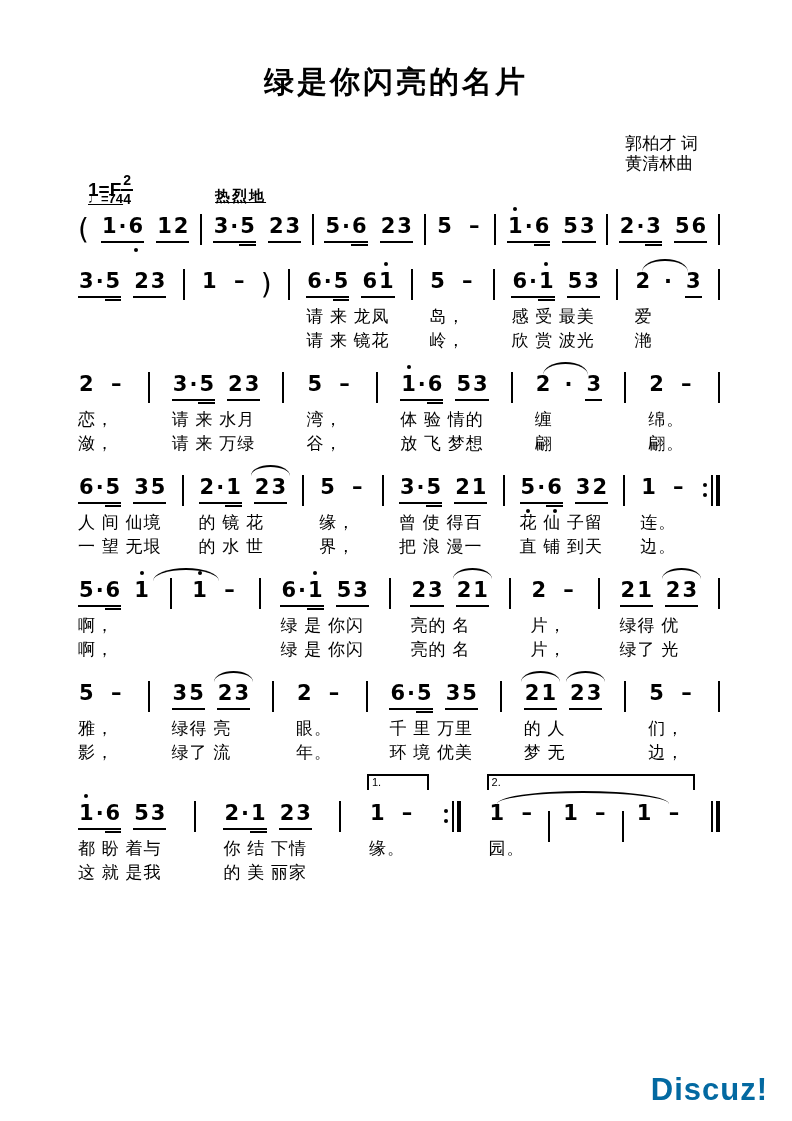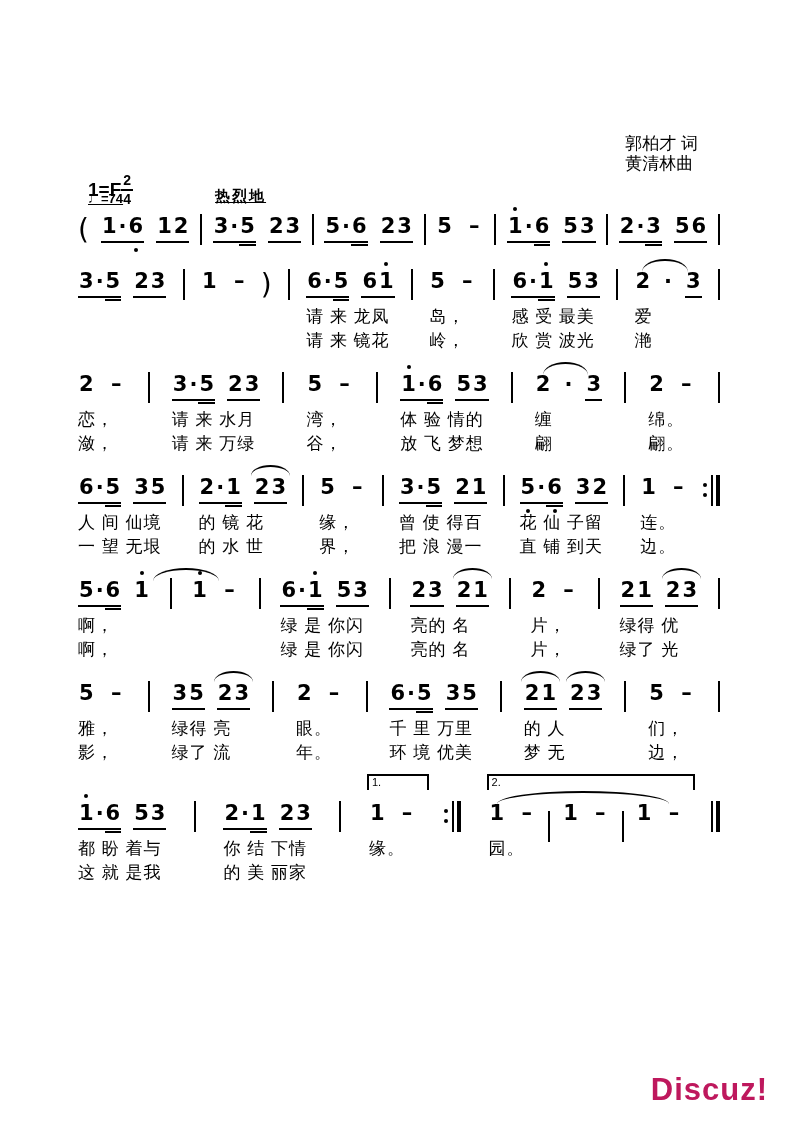--- a/index.html
+++ b/index.html
@@ -47,27 +47,28 @@
   .rep .dots{display:flex;flex-direction:column;gap:6px;margin-top:8px;margin-right:1px;}
   .rep .dots i{display:block;width:4px;height:4px;border-radius:50%;background:#000;}
   .thin{width:2px;height:31px;background:#000;}
   .thick{width:4px;height:31px;background:#000;}
   .volta{position:absolute;top:-17px;left:-2px;right:-12px;height:16px;border:2px solid #000;
          border-bottom:none;font-size:11px;line-height:12px;padding-left:3px;box-sizing:border-box;}
   .lyr{font-size:17px;line-height:24px;height:24px;white-space:nowrap;letter-spacing:1px;}
   .paren{font-size:28px;font-weight:normal;line-height:30px;margin-top:1px;
          font-family:"DejaVu Sans",sans-serif;}
   .watermark{position:absolute;right:24px;top:1072px;font-size:31px;font-weight:bold;
-             color:#be185d;letter-spacing:1px;}
+             color:#0369a1;letter-spacing:1px;}
 </style>
 </head>
 <body>
 
 <div class="page">
 
+  <div class="title">绿是你闪亮的名片</div>
 
   <div class="keysig">
     <span>1=F</span>
     <span class="frac">
       <span class="top">2</span>
       <span class="bot">4</span>
     </span>
   </div>
 
   <div class="credits">

